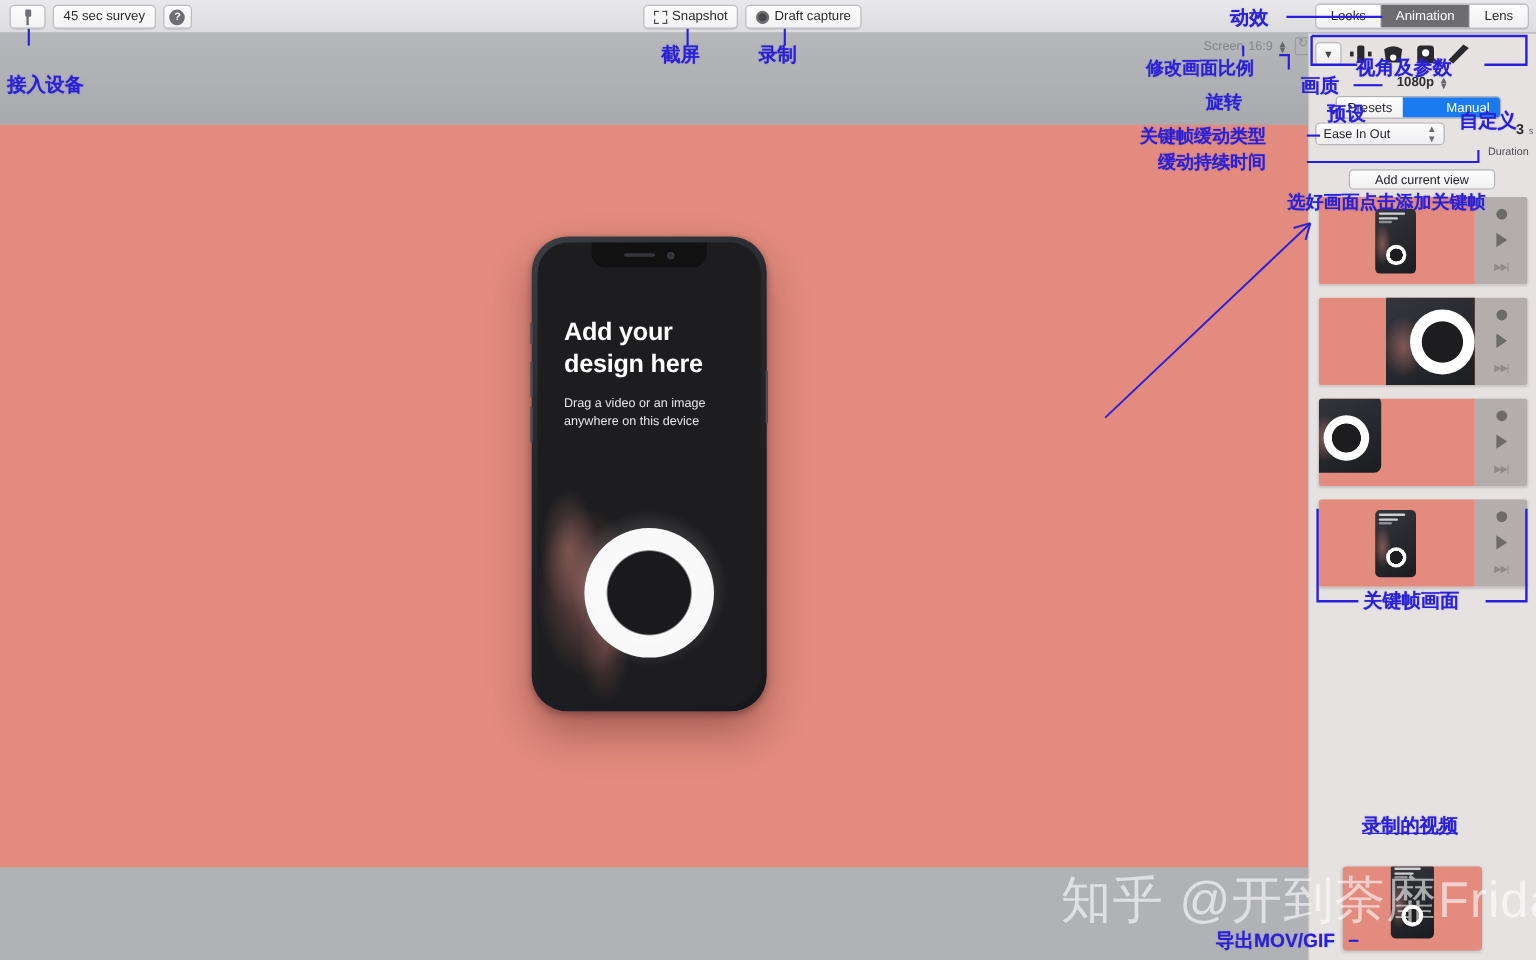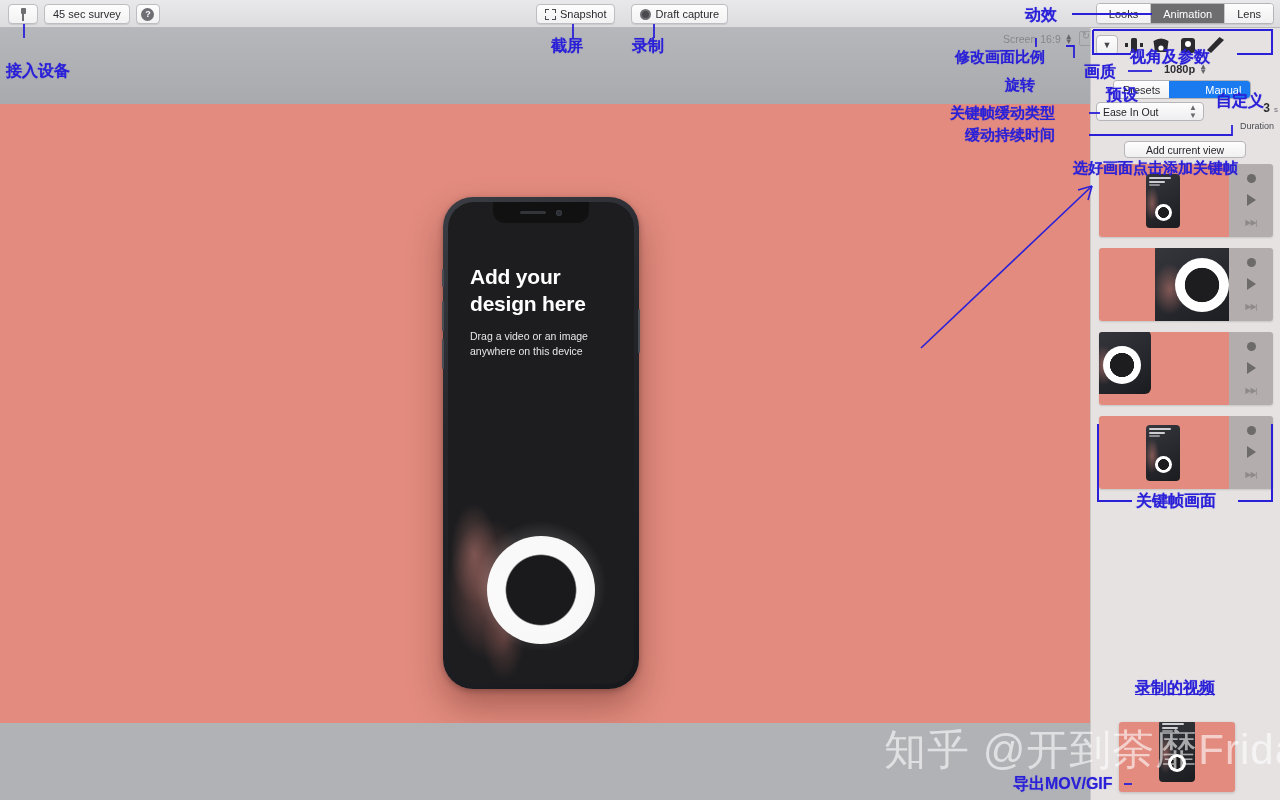--- a/index.html
+++ b/index.html
@@ -13,21 +13,21 @@
 
   
   .toolbar {
     position: absolute; left: 0; top: 0;
     width: 1280px; height: 28px;
     background: linear-gradient(#e9e9ec, #dcdcdf);
     border-bottom: 1px solid #b9b9bd;
     display: flex; align-items: center;
   }
   .tb-left { position: absolute; left: 8px; top: 4px; display: flex; gap: 6px; align-items: center; }
-  .tb-center { position: absolute; left: 536px; top: 4px; display: flex; gap: 16px; align-items: center; }
+  .tb-center { position: absolute; left: 536px; top: 4px; display: flex; gap: 6px; align-items: center; }
   .tb-right { position: absolute; right: 6px; top: 3px; display: flex; align-items: center; }
 
   .pill {
     height: 20px; border-radius: 4px;
     background: linear-gradient(#fdfdfd, #f2f2f3);
     border: 1px solid #bdbdc2;
     box-shadow: 0 1px 0 rgba(0,0,0,.08);
     display: flex; align-items: center; justify-content: center;
     font-size: 11px; color: #2b2b2e; padding: 0 8px;
     white-space: nowrap;
@@ -95,21 +95,21 @@
     width: 15px; height: 15px; border: 1px solid #9a9b9f; border-radius: 2px;
     position: relative; margin-left: 2px;
   }
   .rot-box::after {
     content:"↻"; position:absolute; left:2px; top:-2px; font-size:10px; color:#8d8e92;
   }
 
   
   .phone {
     position: absolute; left: 443px; top: 197px;
-    width: 196px; height: 492px;
+    width: 196px; height: 396px;
     border-radius: 30px;
     background: linear-gradient(145deg, #3b3d44, #23252b 40%, #16181c);
     padding: 5px;
     box-shadow: 0 18px 34px rgba(80,25,20,.38), 0 2px 6px rgba(0,0,0,.3);
   }
   .phone-screen {
     position: relative; width: 100%; height: 100%;
     border-radius: 26px; background: #1d1d1f; overflow: hidden;
   }
   .notch {

